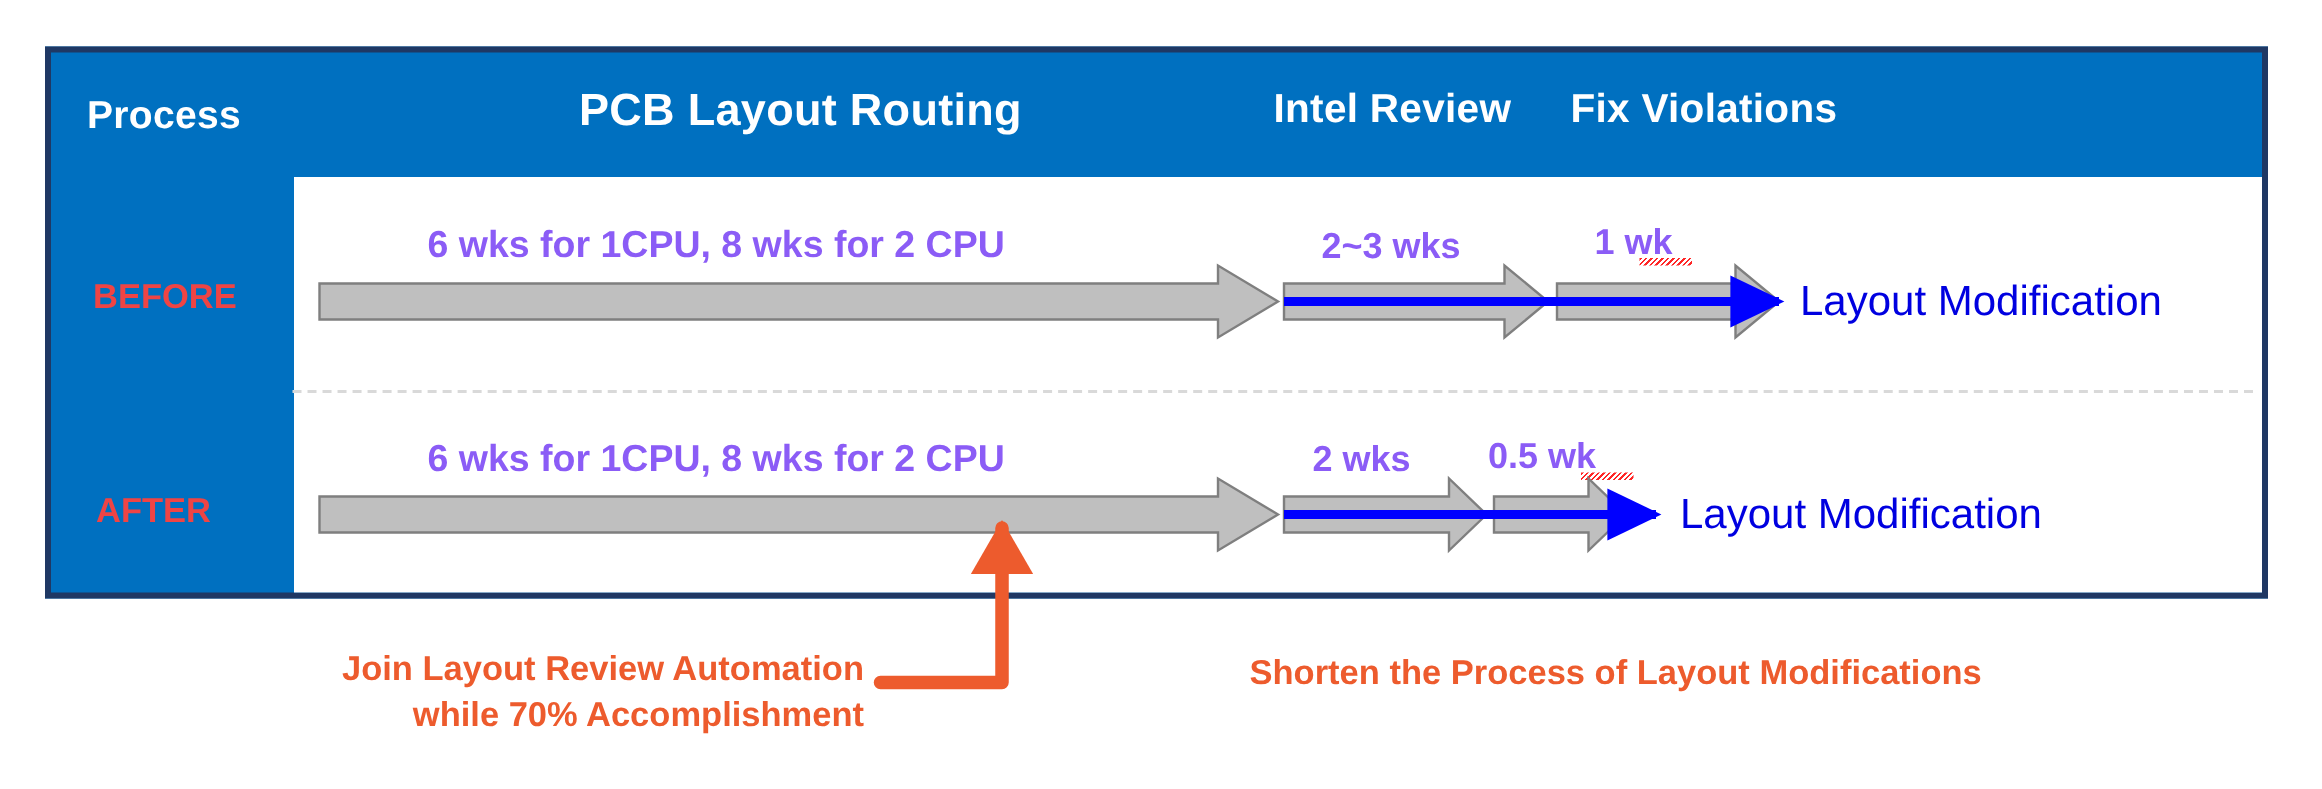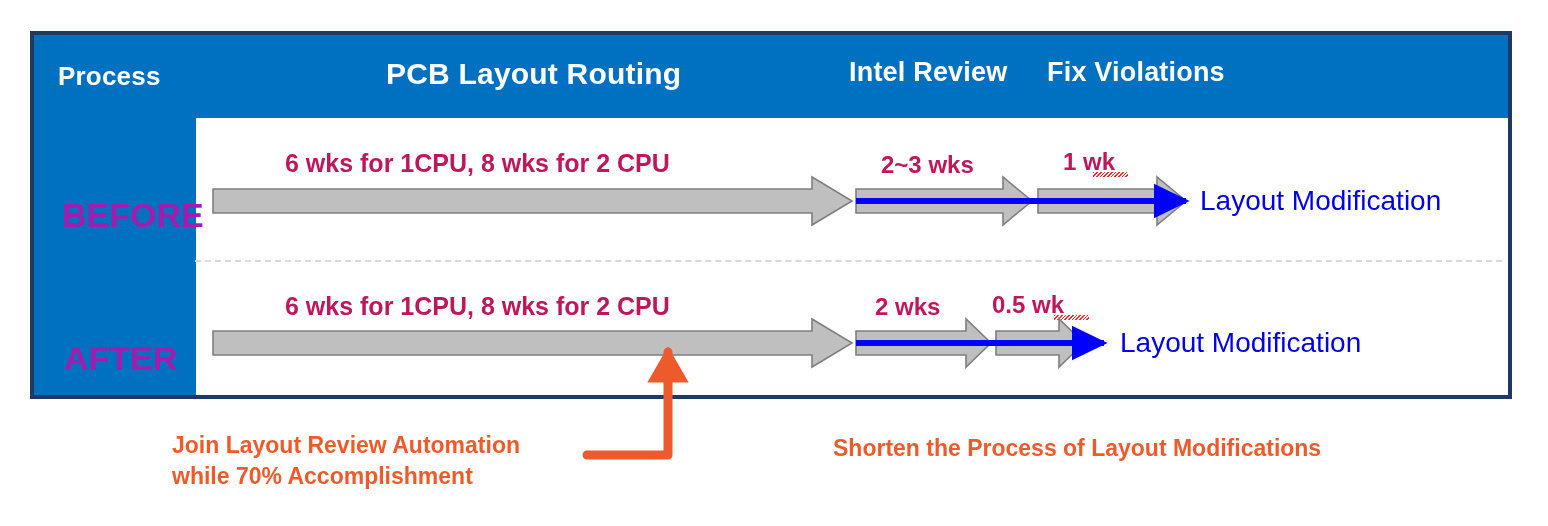--- a/index.html
+++ b/index.html
@@ -51,43 +51,42 @@
     letter-spacing: .2px;
   }
   .hdr-process { left: 58px;  top: 61px; font-size: 26px; }
   .hdr-pcb     { left: 386px; top: 57px; font-size: 30px; }
   .hdr-intel   { left: 849px; top: 57px; font-size: 27px; }
   .hdr-fix     { left: 1047px;top: 57px; font-size: 27px; }
 
   
   .rowlbl {
     position: absolute;
-    color: #a21caf;
-    font-weight: bold;
-    font-size: 34px;
-    white-space: nowrap;
-    margin-top: 12px;
+    color: #ef4444;
+    font-weight: bold;
+    font-size: 23px;
+    white-space: nowrap;
   }
   .rowlbl-before { left: 62px; top: 184px; }
   .rowlbl-after  { left: 64px; top: 327px; }
 
   
   .divider {
     position: absolute;
     left: 195px;
     top: 260px;
     width: 1307px;
     height: 0;
     border-top: 2px dashed #D9D9D9;
   }
 
   
   .cap {
     position: absolute;
-    color: #be185d;
+    color: #8b5cf6;
     font-weight: bold;
     white-space: nowrap;
     font-size: 25px;
   }
   .cap-long-b  { left: 285px; top: 149px; }
   .cap-mid-b   { left: 881px; top: 151px; font-size: 24px; }
   .cap-short-b { left: 1063px;top: 148px; font-size: 24px; text-align: center; }
   .cap-long-a  { left: 285px; top: 292px; }
   .cap-mid-a   { left: 875px; top: 293px; font-size: 24px; }
   .cap-short-a { left: 992px; top: 291px; font-size: 24px; }
@@ -129,21 +128,21 @@
   .note {
     position: absolute;
     color: #ED5B2D;
     font-weight: bold;
     white-space: nowrap;
     font-size: 23px;
     line-height: 31px;
   }
   .note-left {
     left: 172px; top: 430px;
-    text-align: left;
+    text-align: right;
     width: 404px;
     white-space: normal;
   }
   .note-right { left: 833px; top: 433px; }
 </style>
 </head>
 <body>
 
 <div id="canvas">
 

